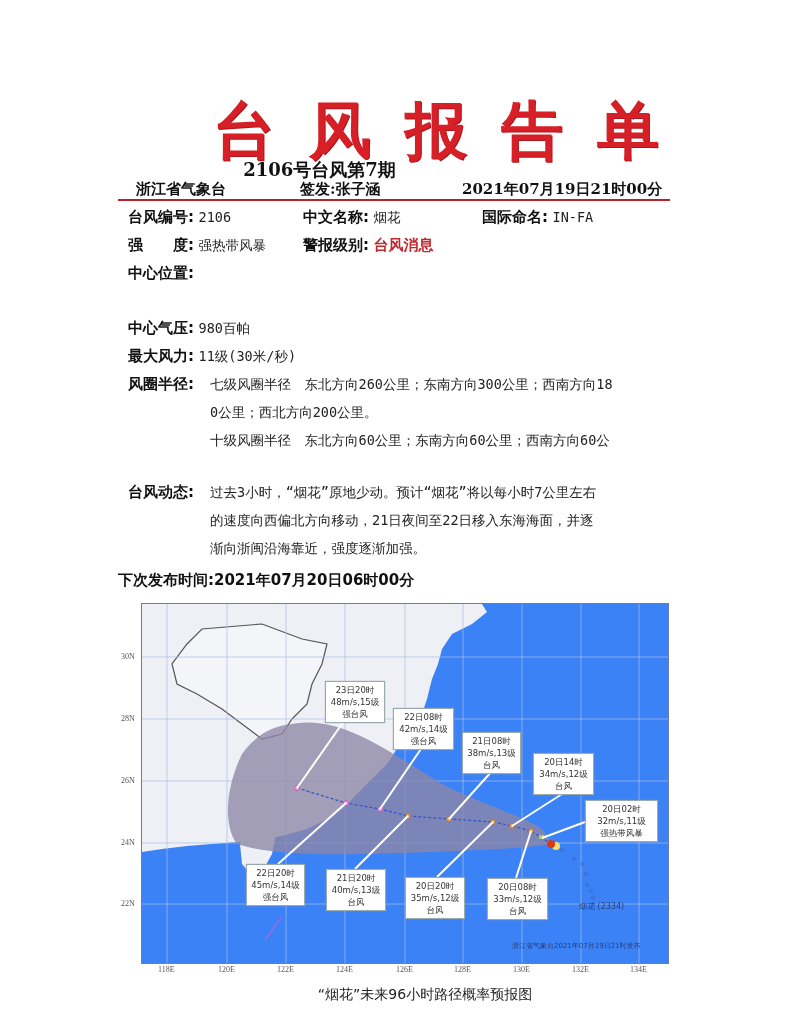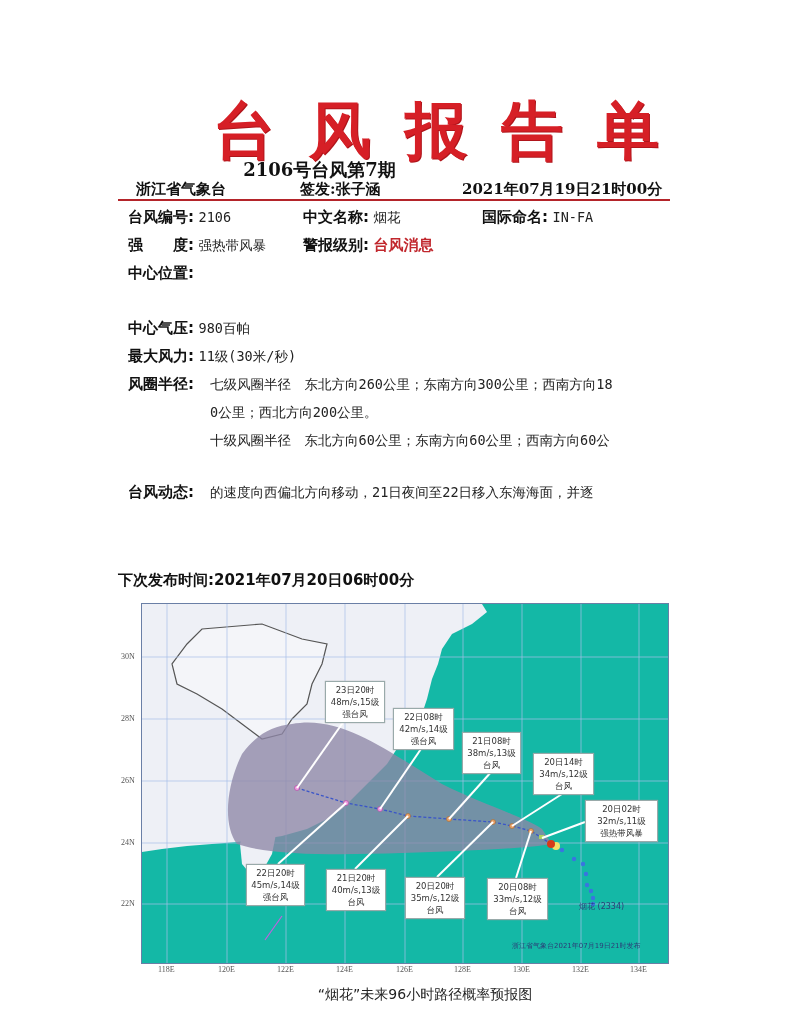--- a/index.html
+++ b/index.html
@@ -17,21 +17,21 @@
   .rule { position:absolute; left:118px; top:199px; width:552px; height:2px; background:#b4242a; }
   .field { position:absolute; font-size:14.5px; line-height:28px; white-space:nowrap; }
   .lbl { font-family:"DejaVu Sans", sans-serif; font-weight:bold; font-size:15px; }
   .val { font-family:"DejaVu Sans Mono", monospace; font-size:13.5px; color:#222; }
   .red { color:#c1272d; font-family:"DejaVu Sans", sans-serif; font-weight:bold; font-size:15px; }
   .para { position:absolute; left:210px; width:460px; font-family:"DejaVu Sans Mono", monospace;
           font-size:13.5px; line-height:28px; color:#222; }
   .next { position:absolute; left:118px; top:568px; font-size:15px; font-weight:bold;
           line-height:24px; font-family:"DejaVu Sans", sans-serif; }
   .map { position:absolute; left:141px; top:603px; width:526px; height:359px;
-         background:#14b8a6; border:1px solid #6a7fa6; overflow:hidden; }
+         background:#3b82f6; border:1px solid #6a7fa6; overflow:hidden; }
   .map svg { position:absolute; left:0; top:0; }
   .tick { position:absolute; font-family:Liberation Serif, serif; font-size:8px; color:#555; }
   .lbox { position:absolute; background:#fff; border:1px solid #9aa; text-align:center;
           font-family:"DejaVu Sans", sans-serif; font-size:8.5px; line-height:12px; color:#333;
           padding:2px 0; box-shadow:0 0 1px #999; }
   .caption { position:absolute; left:0; top:986px; width:794px; text-align:center;
              font-family:"DejaVu Sans", sans-serif; font-size:14px; color:#222;margin-left:28px; }
   .credit { position:absolute; left:512px; top:941px; font-family:"DejaVu Sans", sans-serif;
             font-size:7px; color:#2c3e78; white-space:nowrap; }
   .stormname { position:absolute; left:579px; top:901px; font-family:"DejaVu Sans", sans-serif;
@@ -93,21 +93,23 @@
 <div class="para" style="top:370px">
   <div>七级风圈半径　东北方向260公里；东南方向300公里；西南方向18</div>
   <div>0公里；西北方向200公里。</div>
   <div>十级风圈半径　东北方向60公里；东南方向60公里；西南方向60公</div>
 </div>
 
 <div class="field" style="left:128px;top:478px">
   <span class="lbl">台风动态:</span>
 </div>
 <div class="para" style="top:478px">
+  <div>过去3小时，“烟花”原地少动。预计“烟花”将以每小时7公里左右</div>
   <div>的速度向西偏北方向移动，21日夜间至22日移入东海海面，并逐</div>
+  <div>渐向浙闽沿海靠近，强度逐渐加强。</div>
 </div>
 
 <div class="next">下次发布时间:2021年07月20日06时00分</div>
 
 <div class="map">
   <svg width="526" height="359" viewBox="0 0 526 359">
 
     <path d="M0,0 L340,0 L345,8 L330,20 L310,30 L300,45 L296,60 L290,75 L285,95 L280,110 L270,125 L258,140 L245,160 L230,175 L215,190 L200,205 L185,215 L165,225 L140,232 L115,236 L95,238 L70,240 L45,242 L20,245 L0,248 Z" fill="#eef0f6"></path>
     <path d="M60,25 L120,20 L160,35 L185,40 L180,60 L170,80 L165,100 L150,115 L140,130 L120,135 L100,120 L80,105 L55,90 L35,80 L30,60 L45,40 Z" fill="#f4f5f9" stroke="#555" stroke-width="1.2"></path>
 

